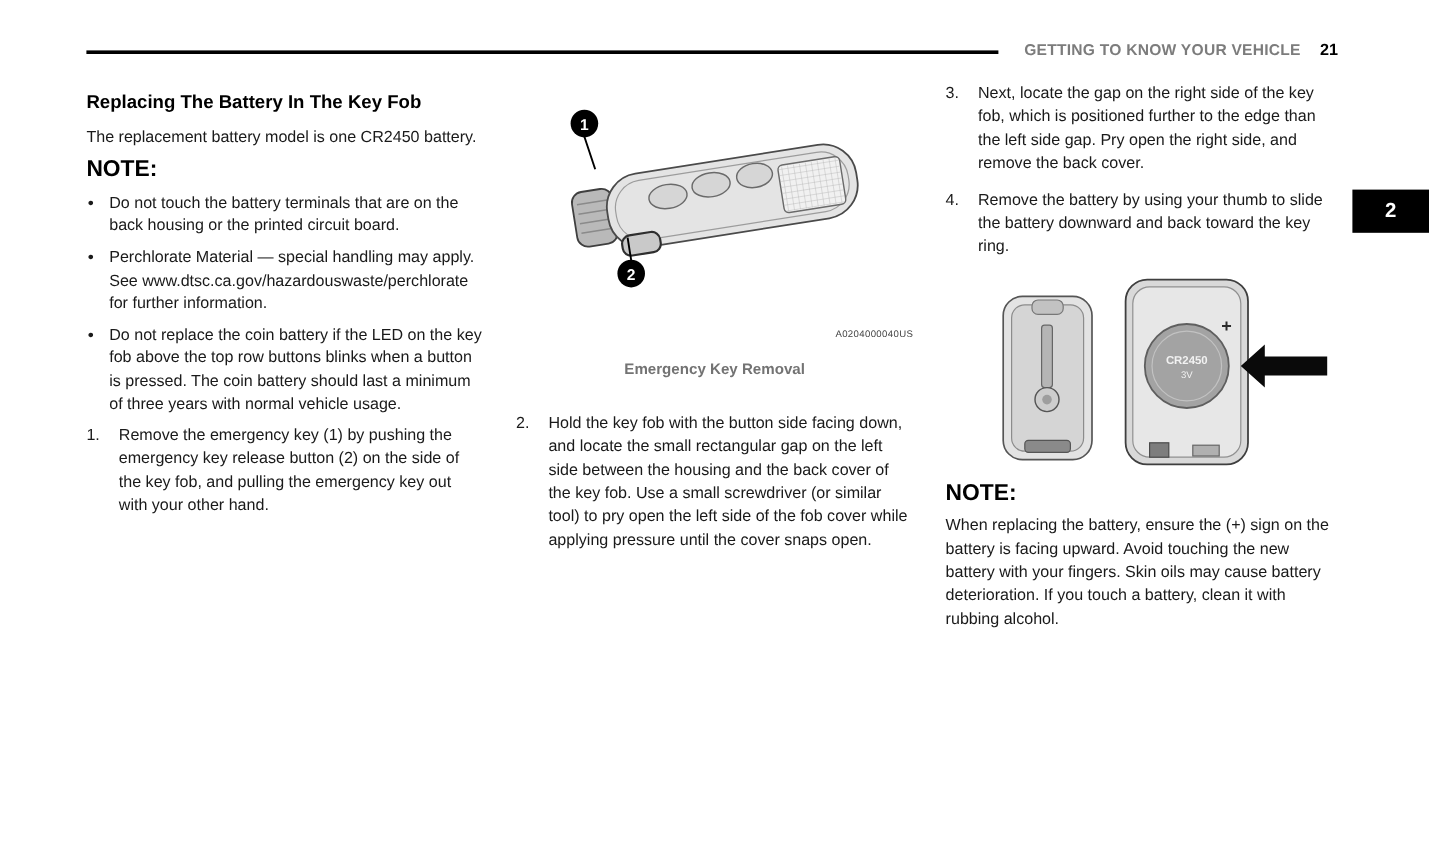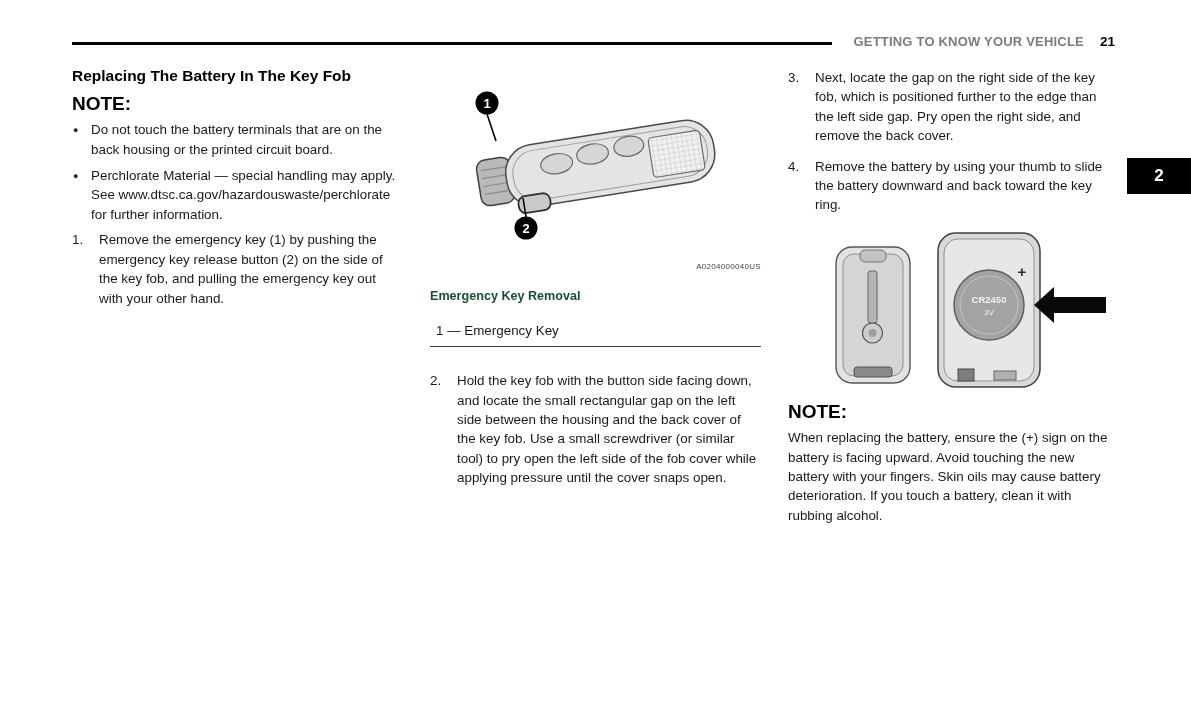--- a/index.html
+++ b/index.html
@@ -19,38 +19,38 @@
 
   
   .chapter-tab {
     position:absolute; top:158px; right:0; width:64px; height:36px;
     background:#000; color:#fff; font-weight:bold; font-size:17px;
     display:flex; align-items:center; justify-content:center;
   }
 
   
   .col { position:absolute; font-size:13.4px; line-height:19.4px; overflow-wrap:break-word; }
-  .col-left  { left:72px;  top:66px; width:331px; }
+  .col-left  { left:72px;  top:76px; width:331px; }
   .col-mid   { left:430px; top:84px; width:331px; }
   .col-right { left:788px; top:68px; width:328px; }
 
   .doc-title { font-size:15.5px; line-height:19px; font-weight:bold; color:#000; margin-bottom:9px; }
   .para { margin-bottom:9px; }
   .note-label { font-weight:bold; font-size:19px; color:#000; margin:5px 0 7px; }
 
   ul.bullets { list-style:none; }
   ul.bullets li { position:relative; padding-left:19px; margin-bottom:6.5px; }
   ul.bullets li::before { content:"\25CF"; position:absolute; left:1px; top:1px; font-size:9px; color:#1a1a1a; }
 
   .step { display:flex; margin-bottom:11px; }
   .step .num { flex:0 0 27px; width:27px; }
   .step .step-text { flex:1; }
 
-  .figure-code { text-align:right; font-size:8px; color:#444; margin-top:8px; letter-spacing:0.3px; }
-  .figure-caption { font-weight:bold; font-size:12.6px; color:#14532d; margin-top:11px; }
+  .figure-code { text-align:right; font-size:8px; color:#444; margin-top:20px; letter-spacing:0.3px; }
+  .figure-caption { text-align:center; font-weight:bold; font-size:12.6px; color:#737373; margin-top:11px; }
 
   .legend { margin-top:11px; margin-bottom:24px; }
   .legend-row { padding:3px 0 6px 6px; border-bottom:1px solid #3c3c3c; }
 
   .fig { display:block; }
   .fig-2 { margin-top:14px; }
   .note-block { margin-top:4px; }
 </style>
 </head>
 <body>
@@ -58,24 +58,26 @@
 <div class="page">
 
   <div class="header-rule"></div>
   <div class="header-meta">
     <span class="section-title">GETTING TO KNOW YOUR VEHICLE</span><span class="page-number">21</span>
   </div>
   <div class="chapter-tab">2</div>
 
   <div class="col col-left">
     <h1 class="doc-title">Replacing The Battery In The Key Fob</h1>
+    <p class="para">The replacement battery model is one CR2450 battery.</p>
     <div class="note-label">NOTE:</div>
     <ul class="bullets">
       <li>Do not touch the battery terminals that are on the back housing or the printed circuit board.</li>
       <li>Perchlorate Material — special handling may apply. See www.dtsc.ca.gov/hazardouswaste/perchlorate for further information.</li>
+      <li>Do not replace the coin battery if the LED on the key fob above the top row buttons blinks when a button is pressed. The coin battery should last a minimum of three years with normal vehicle usage.</li>
     </ul>
     <div class="step">
       <span class="num">1.</span>
       <span class="step-text">Remove the emergency key (1) by pushing the emergency key release button (2) on the side of the key fob, and pulling the emergency key out with your other hand.</span>
     </div>
   </div>
 
   <div class="col col-mid">
 
     <svg class="fig" width="331" height="165" viewBox="0 0 331 165">
@@ -101,21 +103,20 @@
       <text x="57" y="24" text-anchor="middle" font-size="13" font-weight="bold" fill="#ffffff">1</text>
       <line x1="96" y1="133" x2="93" y2="114" stroke="#000" stroke-width="1.6"></line>
       <circle cx="96" cy="144" r="11.5" fill="#000"></circle>
       <text x="96" y="149" text-anchor="middle" font-size="13" font-weight="bold" fill="#ffffff">2</text>
     </svg>
 
     <div class="figure-code">A0204000040US</div>
     <div class="figure-caption">Emergency Key Removal</div>
 
     <div class="legend">
-      <div class="legend-row">1 — Emergency Key</div>
     </div>
 
     <div class="step">
       <span class="num">2.</span>
       <span class="step-text">Hold the key fob with the button side facing down, and locate the small rectangular gap on the left side between the housing and the back cover of the key fob. Use a small screwdriver (or similar tool) to pry open the left side of the fob cover while applying pressure until the cover snaps open.</span>
     </div>
   </div>
 
   <div class="col col-right">
 

